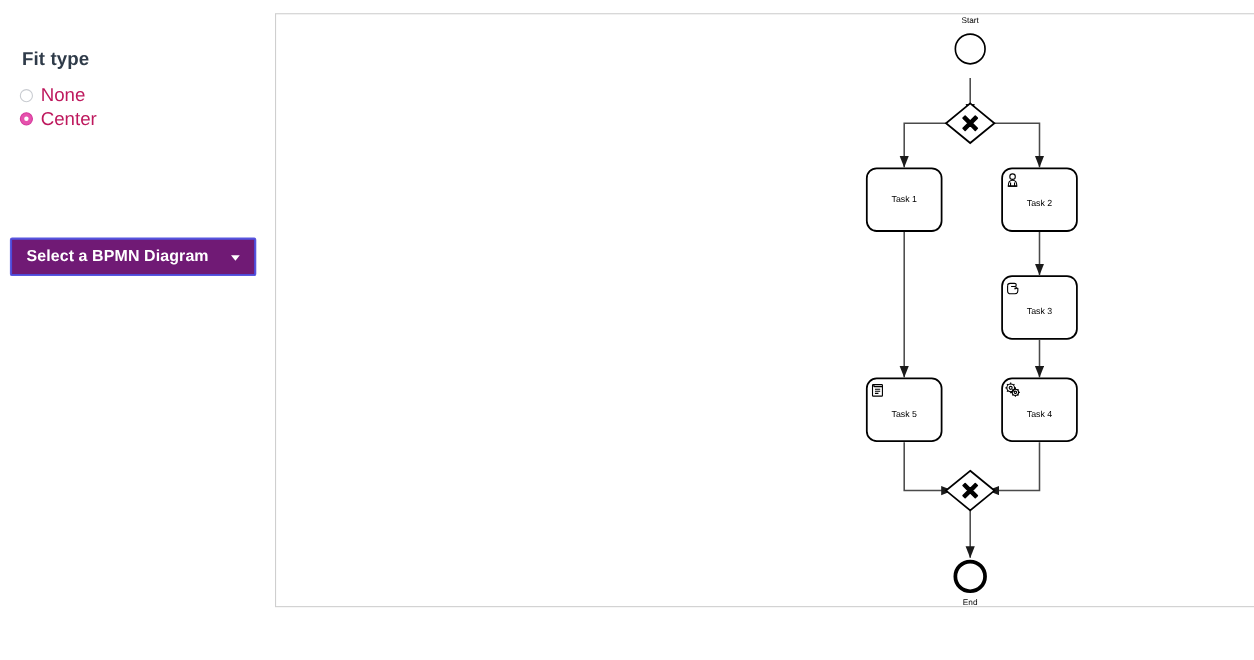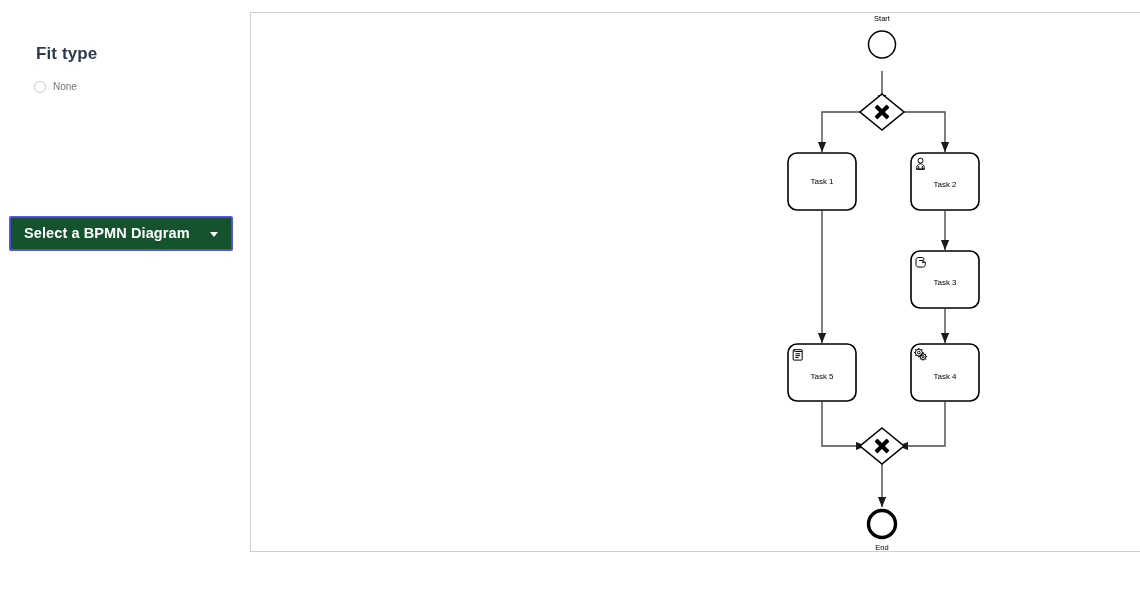--- a/index.html
+++ b/index.html
@@ -9,21 +9,21 @@
     background: #ffffff;
     font-family: "Liberation Sans", sans-serif;
     overflow: hidden;
   }
   #app { position: relative; width: 1140px; height: 600px; }
 
   
   #sidebar {
     position: absolute; left: 0; top: 0;
     width: 250px; height: 508px;
-    padding: 44px 0 0 34px;
+    padding: 44px 0 0 18px;
   }
   #fit-type-heading {
     font-size: 17px;
     font-weight: bold;
     color: #2f3b49;
     margin: 0 0 12px 2px;
     letter-spacing: 0.1px;
   }
   .radio-row {
     display: flex;
@@ -47,34 +47,34 @@
   }
   .radio-row.selected .radio-dot::after {
     content: "";
     position: absolute;
     left: 3px; top: 3px;
     width: 4px; height: 4px;
     border-radius: 50%;
     background: #ffffff;
   }
   .radio-label {
-    font-size: 10px;
-    color: #737373;
+    font-size: 17px;
+    color: #be185d;
     line-height: 1;
   }
 
   #diagram-select-wrap {
     position: absolute;
     left: 10px; top: 217px;
   }
   #diagram-select-button {
     display: inline-flex;
     align-items: center;
     gap: 20px;
-    background: #14532d;
+    background: #701a75;
     color: #ffffff;
     border: 1px solid #4d4bd8;
     border-radius: 1px;
     padding: 7px 13px 8px 13px;
     font-size: 14.5px;
     font-weight: bold;
     letter-spacing: 0.1px;
     cursor: pointer;
     box-shadow: 0 0 0 1px #5b57e0;
   }
@@ -116,20 +116,24 @@
     <div id="fit-type-options">
 
       <div class="radio-row">
         <span class="radio-dot"></span>
         <span class="radio-label">None</span>
       </div>
 
 
 
 
+      <div class="radio-row selected">
+        <span class="radio-dot"></span>
+        <span class="radio-label">Center</span>
+      </div>
 
     </div>
 
     <div id="diagram-select-wrap">
       <button id="diagram-select-button">
         <span>Select a BPMN Diagram</span>
         <span id="diagram-select-caret"></span>
       </button>
     </div>
 

